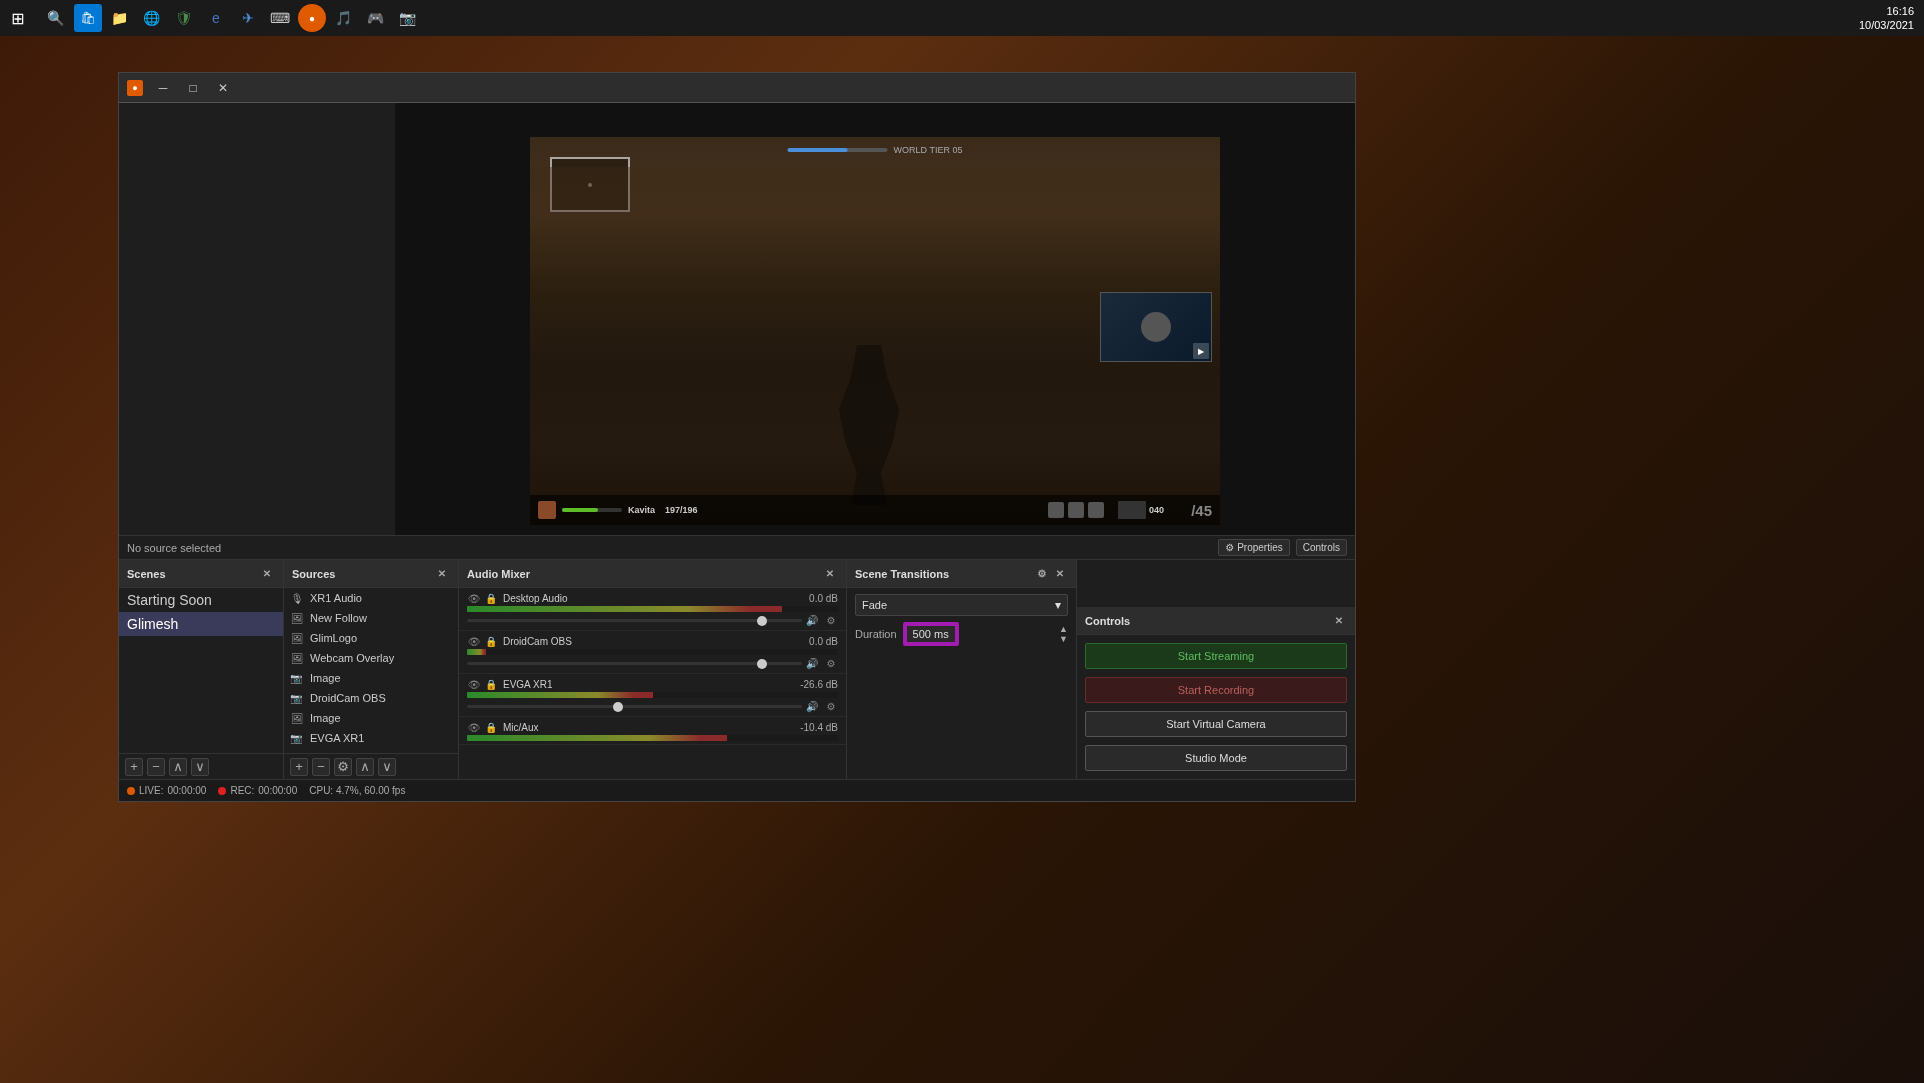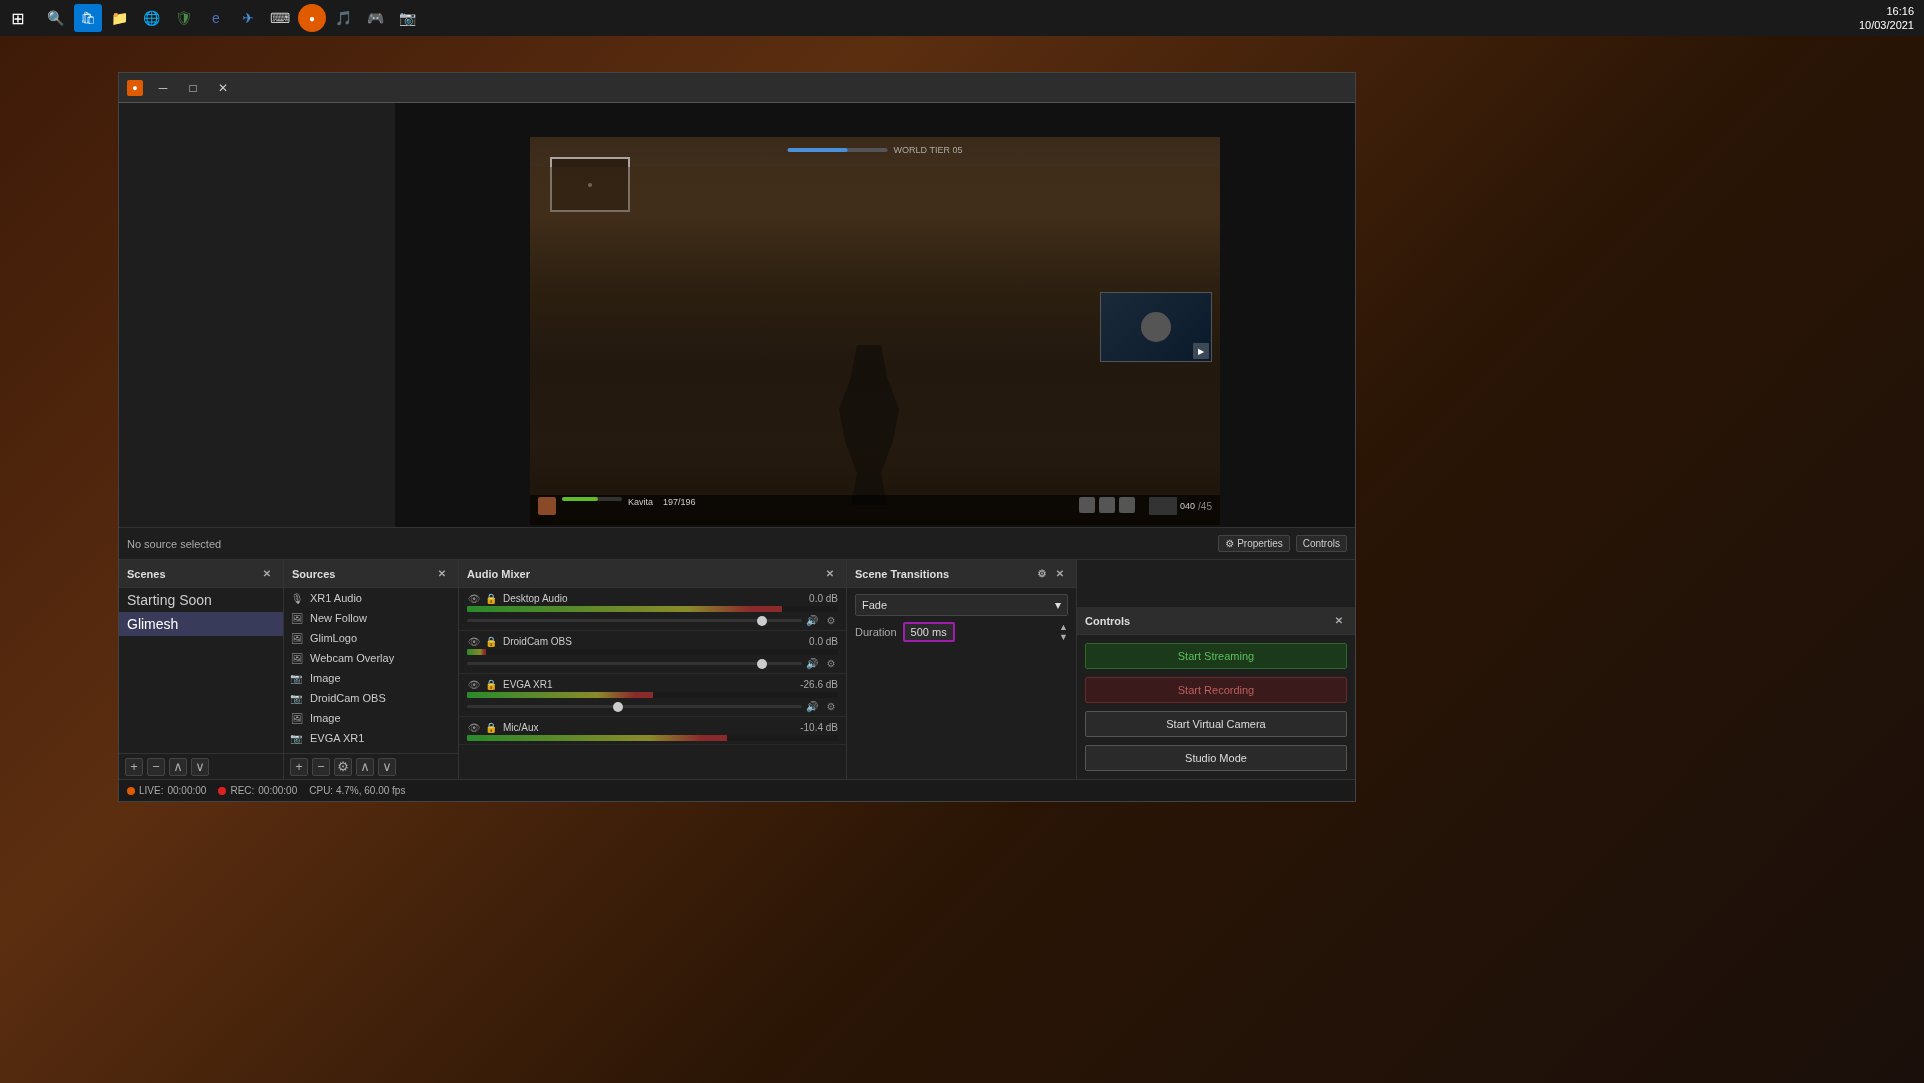--- a/index.html
+++ b/index.html
@@ -176,23 +176,24 @@
       border: 1px solid #555;
     }
     .preview-bottom-bar {
       position: absolute;
       bottom: 0;
       left: 0;
       right: 0;
       height: 30px;
       background: rgba(0,0,0,0.6);
       display: flex;
-      align-items: flex-start;
-      padding: 2px 8px;
+      align-items: center;
+      padding: 8px 8px;
       gap: 6px;
+      font-weight: bold;
     }
     
     #bottom-area {
       height: 220px;
       background: #1e1e1e;
       border-top: 1px solid #333;
       display: flex;
       flex-shrink: 0;
     }
     .panel {
@@ -370,21 +371,21 @@
       gap: 6px;
     }
     .duration-label {
       font-size: 11px;
       color: #aaa;
     }
     .duration-value {
       font-size: 11px;
       color: #ddd;
       background: #2a2a2a;
-      border: 2px solid #a21caf;
+      border: 4px solid #a21caf;
       padding: 2px 6px;
       border-radius: 2px;
     }
     
     #controls-panel {
       flex: 1;
       margin-top: 47px;
     }
     .control-btn {
       margin: 4px 8px;
@@ -546,27 +547,27 @@
             <span style="font-size:9px;color:#ccc;">Kavita</span>
             <span style="font-size:9px;color:#ccc;margin-left:4px;">197/196</span>
             <div style="margin-left:auto;display:flex;gap:4px;">
               <div style="width:16px;height:16px;background:#555;border-radius:2px;"></div>
               <div style="width:16px;height:16px;background:#555;border-radius:2px;"></div>
               <div style="width:16px;height:16px;background:#555;border-radius:2px;"></div>
             </div>
             <div style="margin-left:8px;display:flex;gap:3px;align-items:center;">
               <div style="width:28px;height:18px;background:#333;border-radius:1px;"></div>
               <span style="font-size:9px;color:#ccc;">040</span>
-              <span style="font-size:10px;color:#888;">/45</span>
-            </div>
-          </div>
-        </div>
-      </div>
-
-      <div style="position:absolute;bottom:0;left:0;right:0;height:32px;background:#1e1e1e;border-top:1px solid #333;display:flex;align-items:center;padding:0 8px;gap:0;">
+              <span style="font-size:15px;color:#888;margin-left:24px;">/45</span>
+            </div>
+          </div>
+        </div>
+      </div>
+
+      <div style="position:absolute;bottom:0;left:0;right:0;height:24px;background:#1e1e1e;border-top:1px solid #333;display:flex;align-items:center;padding:0 8px;gap:0;">
         <span class="no-source-label" style="position:static;">No source selected</span>
         <div style="margin-left:auto;display:flex;gap:6px;">
           <div class="properties-btn">
             <span>⚙</span>
             <span>Properties</span>
           </div>
           <div class="filters-btn">
             <span>Controls</span>
           </div>
         </div>

